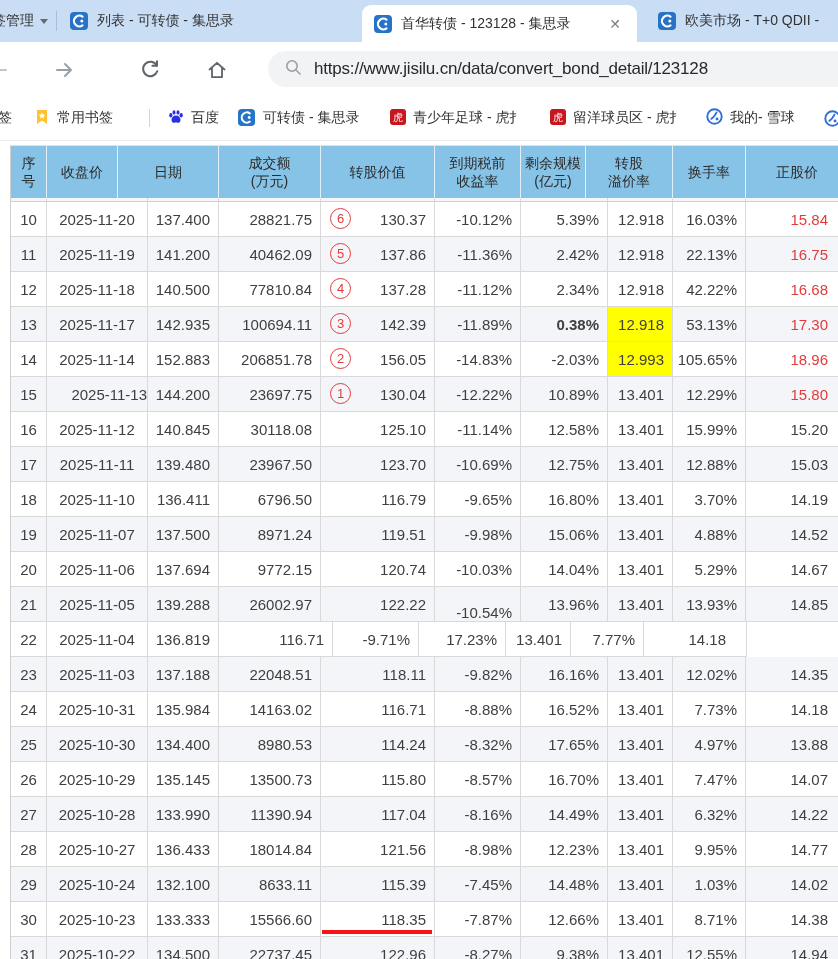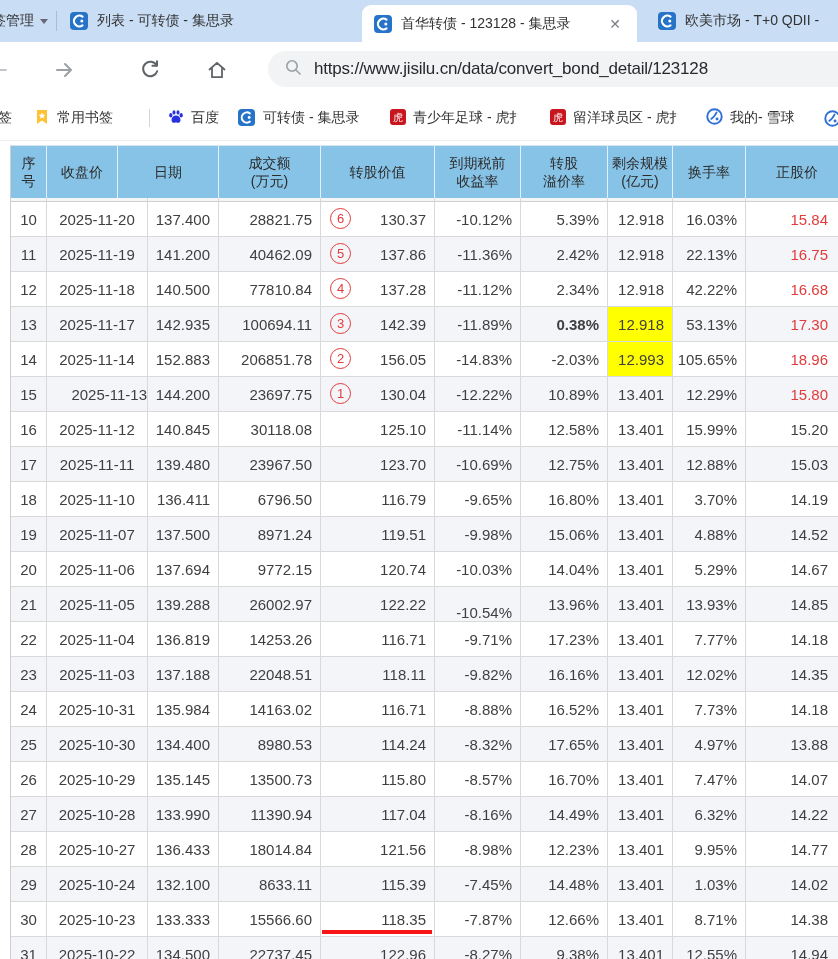--- a/index.html
+++ b/index.html
@@ -366,27 +366,27 @@
             <div>成交额</div>
             <div>(万元)</div>
           </div>
           <div class="th" style="width: 114px;">
             <div>转股价值</div>
           </div>
           <div class="th" style="width: 86px;">
             <div>到期税前</div>
             <div>收益率</div>
           </div>
+          <div class="th" style="width: 65px;">
+            <div>剩余规模</div>
+            <div>(亿元)</div>
+          </div>
           <div class="th" style="width: 87px;">
             <div>转股</div>
             <div>溢价率</div>
-          </div>
-          <div class="th" style="width: 65px;">
-            <div>剩余规模</div>
-            <div>(亿元)</div>
           </div>
           <div class="th" style="width: 73px;">
             <div>换手率</div>
           </div>
           <div class="th" style="width: 103px;">
             <div>正股价</div>
           </div>
         </div>
       <div class="gaprow">
           <div class="gapcell" style="width: 36px;"></div>
@@ -794,23 +794,20 @@
           <div class="row">
             <div class="cell c-seq" style="width: 36px;">
               <span>22</span>
             </div>
             <div class="cell c-date" style="width: 101px;">
               <span>2025-11-04</span>
             </div>
             <div class="cell c-close" style="width: 71px;">
               <span>136.819</span>
             </div>
-            <div class="cell c-vol" style="width: 102px;">
-              <span>14253.26</span>
-            </div>
             <div class="cell c-val" style="width: 114px;">
               <span>116.71</span>
             </div>
             <div class="cell c-ytm" style="width: 86px;">
               <span>-9.71%</span>
             </div>
             <div class="cell c-prem" style="width: 87px;">
               <span>17.23%</span>
             </div>
             <div class="cell c-size" style="width: 65px;">

